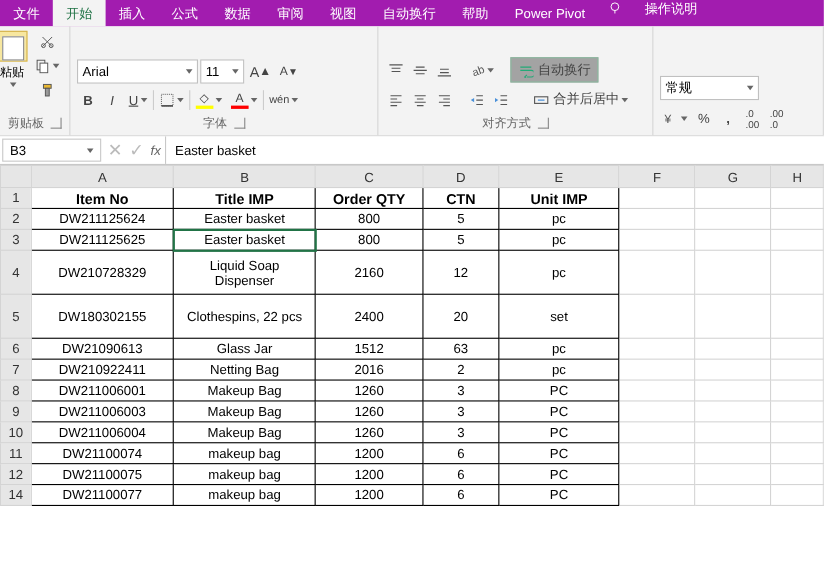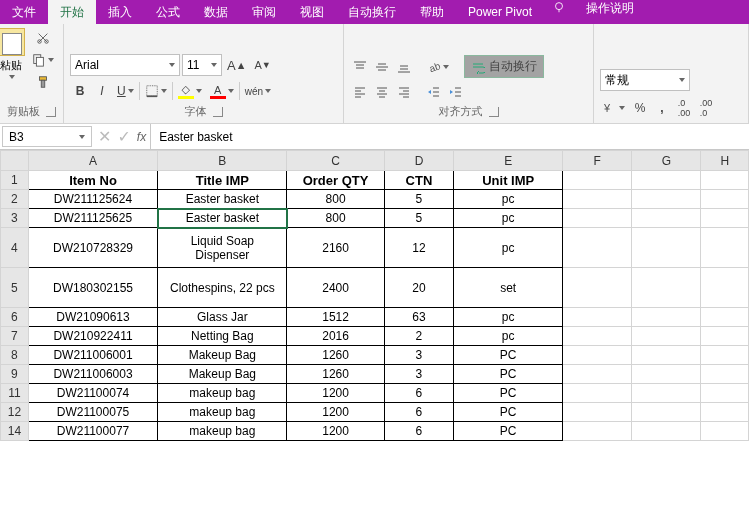--- a/index.html
+++ b/index.html
@@ -246,20 +246,28 @@
           </div>
         <div class="btn">
             <svg width="14" height="14">
               <line x1="6" y1="3" x2="12" y2="3" stroke="#555"></line>
               <line x1="6" y1="7" x2="12" y2="7" stroke="#555"></line>
               <line x1="6" y1="11" x2="12" y2="11" stroke="#555"></line>
               <path d="M1 5 l3 2 l-3 2" fill="#4a90d9"></path>
             </svg>
           </div>
         <div style="width:8px"></div>
+        <div class="btn" style="padding:2px 6px">
+            <svg width="14" height="14">
+              <rect x="1" y="4" width="12" height="6" fill="none" stroke="#555"></rect>
+              <path d="M4 7 h6" stroke="#4a90d9"></path>
+            </svg>
+            <span style="margin-left:4px">合并后居中</span>
+            <span class="dd-caret"></span>
+          </div>
       </div>
     </div>
     <div class="group-label">
         <span>对齐方式</span>
         <span class="launcher"></span>
       </div>
   </div>
 
   <div class="group" style="flex:1">
     <div class="group-content col" style="gap:4px">
@@ -409,20 +417,31 @@
           <td class="cell">DW211006003</td>
           <td class="cell">Makeup Bag</td>
           <td class="cell">1260</td>
           <td class="cell">3</td>
           <td class="cell">PC</td>
           <td class="cell" style="border: 1px solid rgb(212, 212, 212);"></td>
           <td class="cell" style="border: 1px solid rgb(212, 212, 212);"></td>
           <td class="cell" style="border: 1px solid rgb(212, 212, 212);"></td>
         </tr>
         <tr class="data-border">
+          <th class="row-hdr">10</th>
+          <td class="cell">DW211006004</td>
+          <td class="cell">Makeup Bag</td>
+          <td class="cell">1260</td>
+          <td class="cell">3</td>
+          <td class="cell">PC</td>
+          <td class="cell" style="border: 1px solid rgb(212, 212, 212);"></td>
+          <td class="cell" style="border: 1px solid rgb(212, 212, 212);"></td>
+          <td class="cell" style="border: 1px solid rgb(212, 212, 212);"></td>
+        </tr>
+        <tr class="data-border">
           <th class="row-hdr">11</th>
           <td class="cell">DW21100074</td>
           <td class="cell">makeup bag</td>
           <td class="cell">1200</td>
           <td class="cell">6</td>
           <td class="cell">PC</td>
           <td class="cell" style="border: 1px solid rgb(212, 212, 212);"></td>
           <td class="cell" style="border: 1px solid rgb(212, 212, 212);"></td>
           <td class="cell" style="border: 1px solid rgb(212, 212, 212);"></td>
         </tr>

